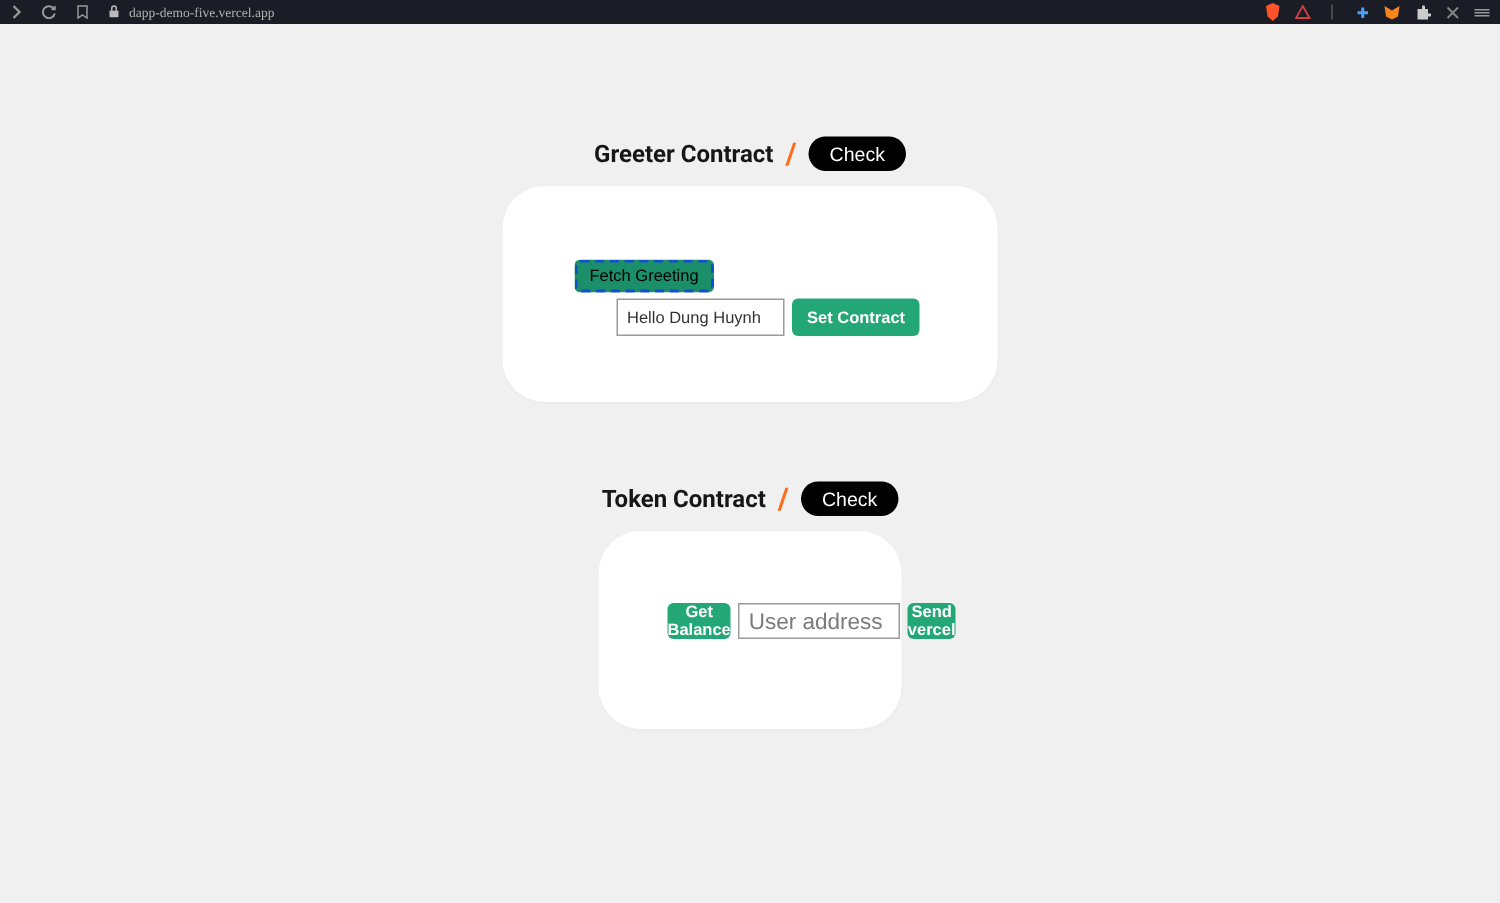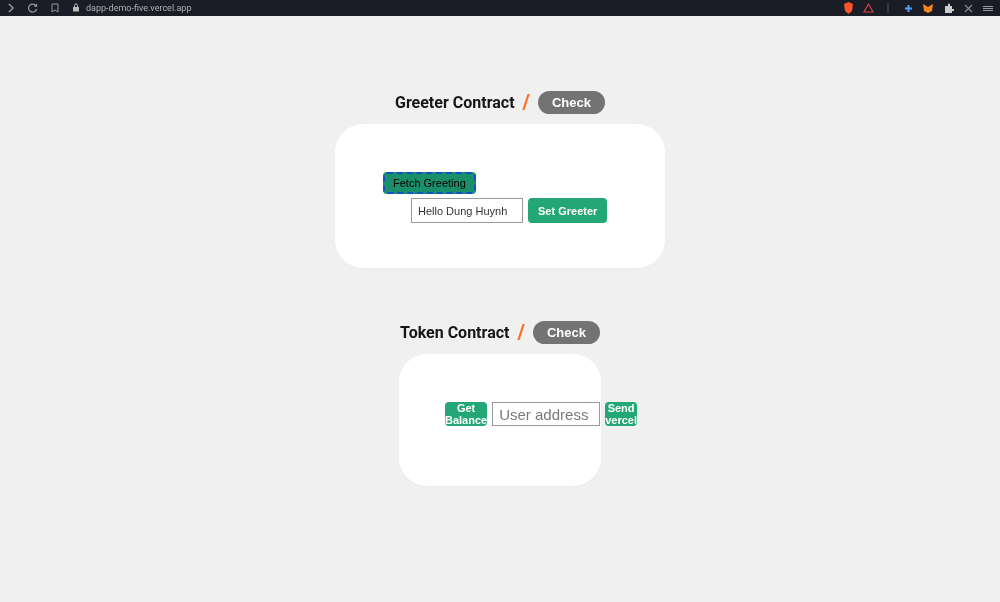--- a/index.html
+++ b/index.html
@@ -22,20 +22,21 @@
       align-items: center;
       justify-content: space-between;
       padding: 0 6px;
       color: #c0c0c0;
       font-size: 9px;
     }
     .browser-left {
       display: flex;
       align-items: center;
       gap: 12px;
+      font-family: Liberation Serif, serif;
     }
     .browser-right {
       display: flex;
       align-items: center;
       gap: 8px;
     }
     .nav-icon {
       width: 10px;
       height: 10px;
       color: #999;
@@ -98,27 +99,27 @@
       font-weight: 700;
       font-size: 20px;
       margin: 0 4px;
     }
     .section-title .title-text {
       color: #161616;
       font-size: 16px;
     }
 
     .badge-btn {
-      background: #737373;
+      background: #000000;
       color: #fff;
       border: none;
       border-radius: 14px;
       padding: 4px 14px;
       font-size: 13px;
-      font-weight: 700;
+      font-weight: 400;
       cursor: pointer;
     }
 
     .greeter-title-row {
       margin-top: 74px;
     }
 
     .card {
       background: #fff;
       border-radius: 28px;
@@ -296,21 +297,21 @@
     <span class="title-text">Greeter Contract</span>
     <span class="slash">/</span>
     <button class="badge-btn">Check</button>
   </div>
 
   <div class="card greeter-card">
     <div class="greeter-inner">
       <button class="fetch-btn">Fetch Greeting</button>
       <div class="greeter-row">
         <input type="text" class="greet-input" value="Hello Dung Huynh" style="">
-        <button class="green-btn set-greet-btn">Set Greeter</button>
+        <button class="green-btn set-greet-btn">Set Contract</button>
       </div>
     </div>
   </div>
 
   <div class="section-title token-title-row">
     <span class="title-text">Token Contract</span>
     <span class="slash">/</span>
     <button class="badge-btn">Check</button>
   </div>
 

